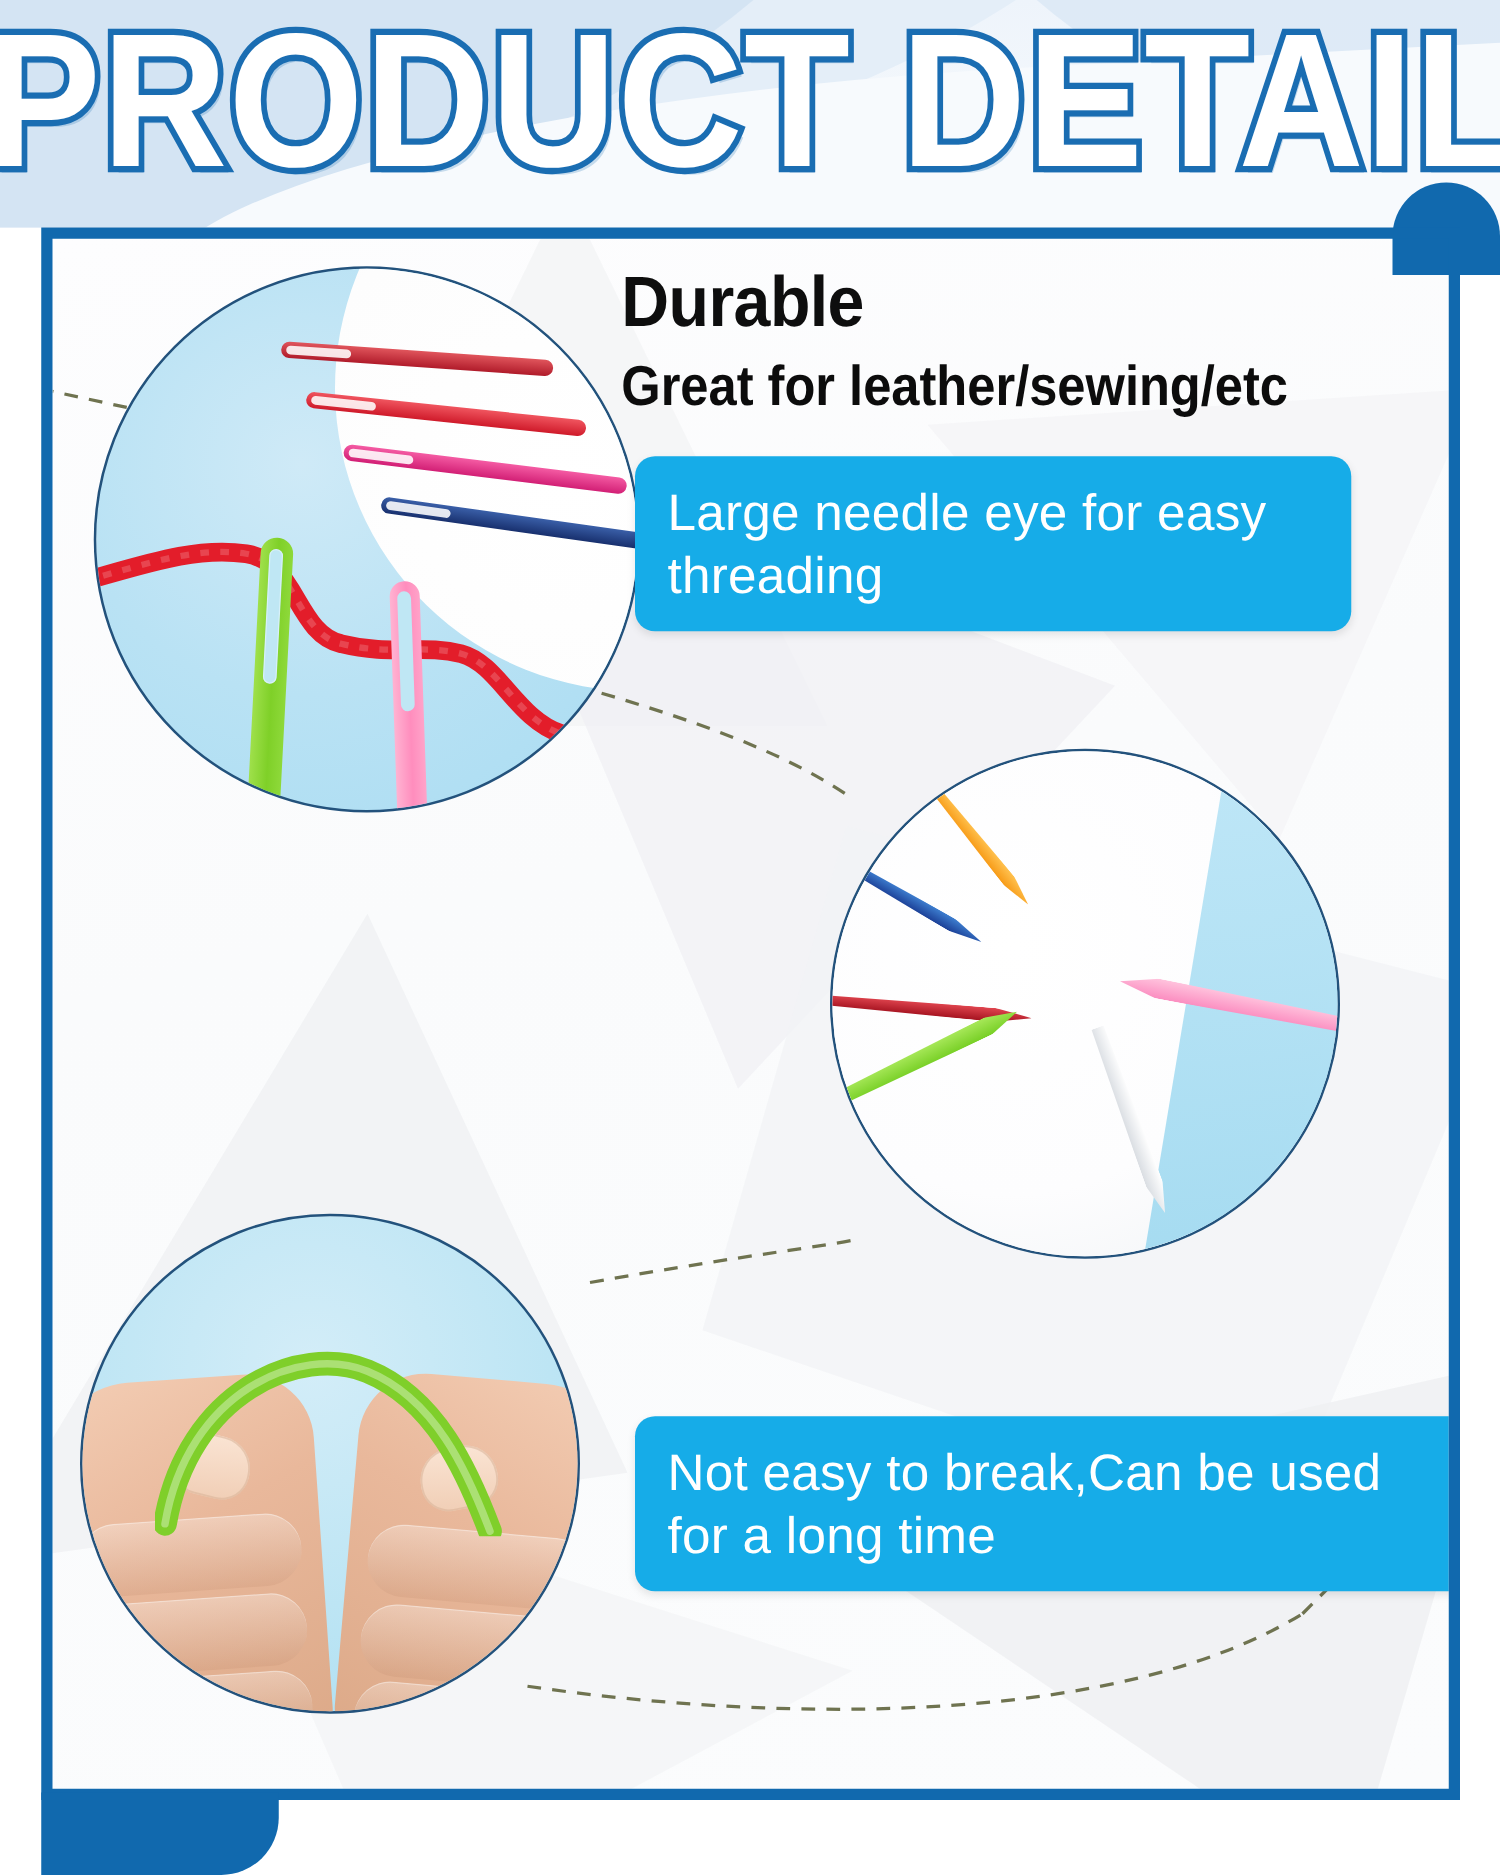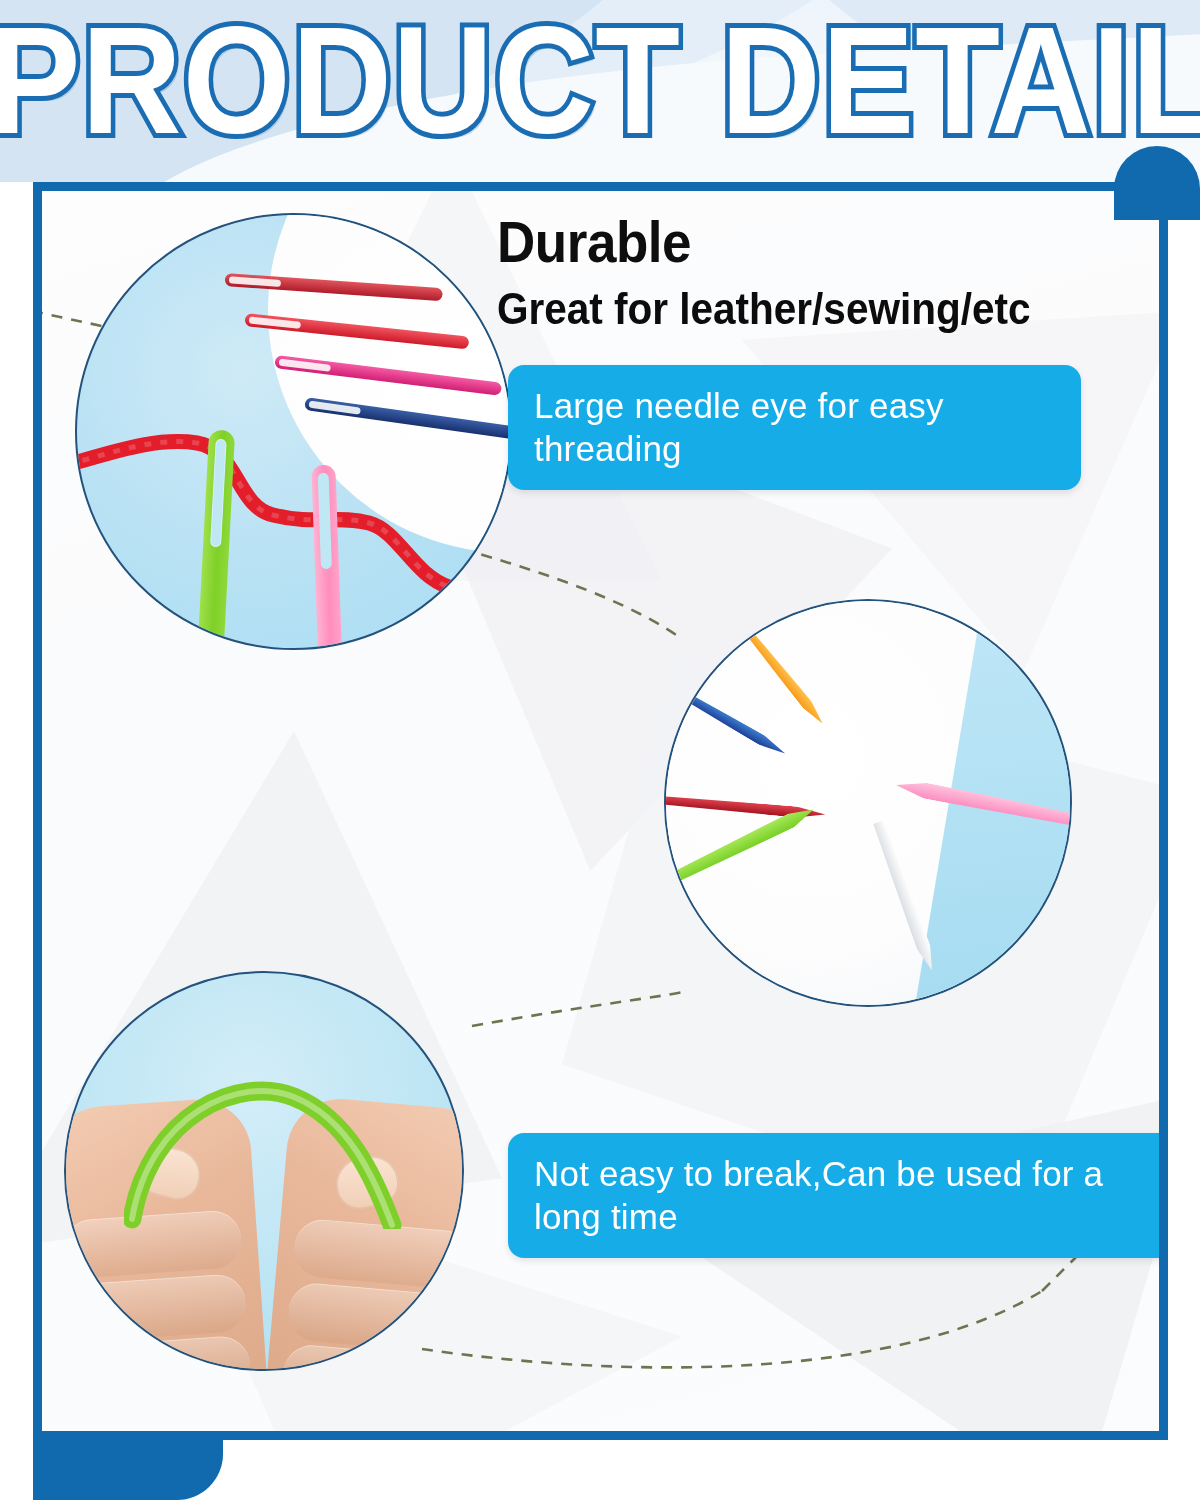--- a/index.html
+++ b/index.html
@@ -208,21 +208,21 @@
 
   .bend-needle{ position:absolute; left:58px; top:96px; z-index:5; }
 
   
   .callout{
     position:absolute; z-index:5;
     background:#16ace8;
     border-radius:16px;
     color:#ffffff;
     padding:20px 26px;
-    font-size:35px;
+    font-size:41px;
     line-height:1.22;
     letter-spacing:.2px;
     box-shadow:0 3px 7px rgba(0,0,0,.10);
   }
   .cb1{ left:466px; top:174px; width:573px; }
   .cb2{ left:163px; top:562px; width:527px; }
   .cb3{ left:466px; top:942px; width:680px; }
 
   
   .head-main{

